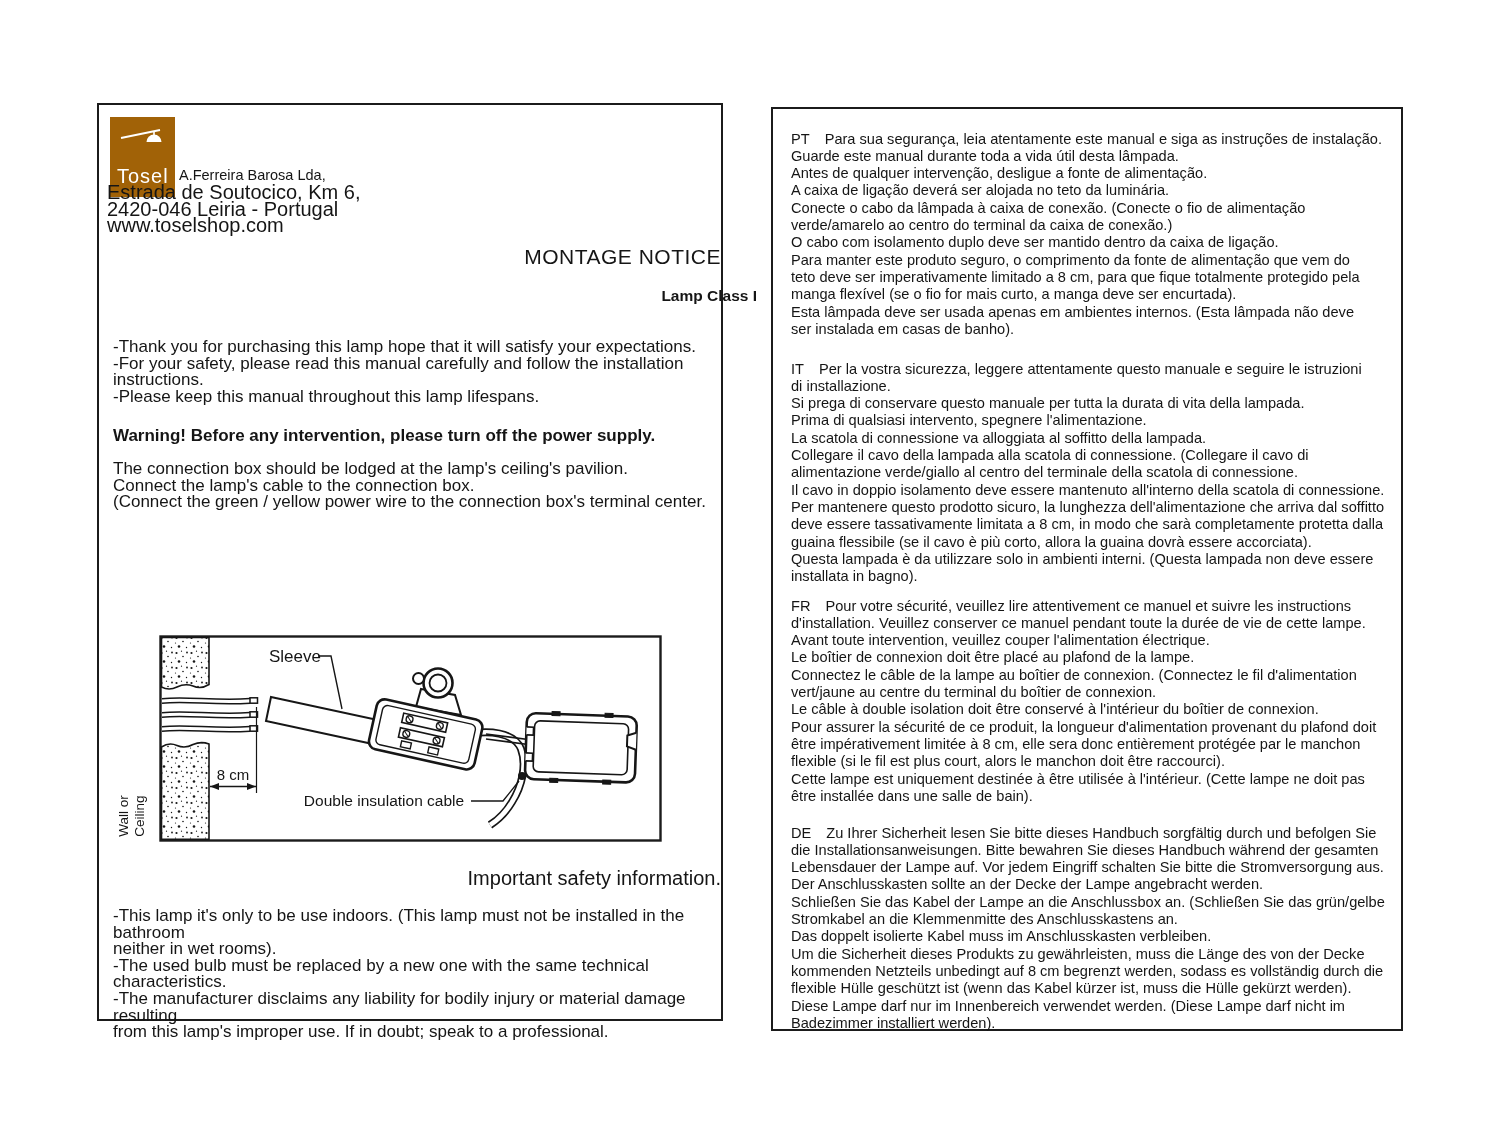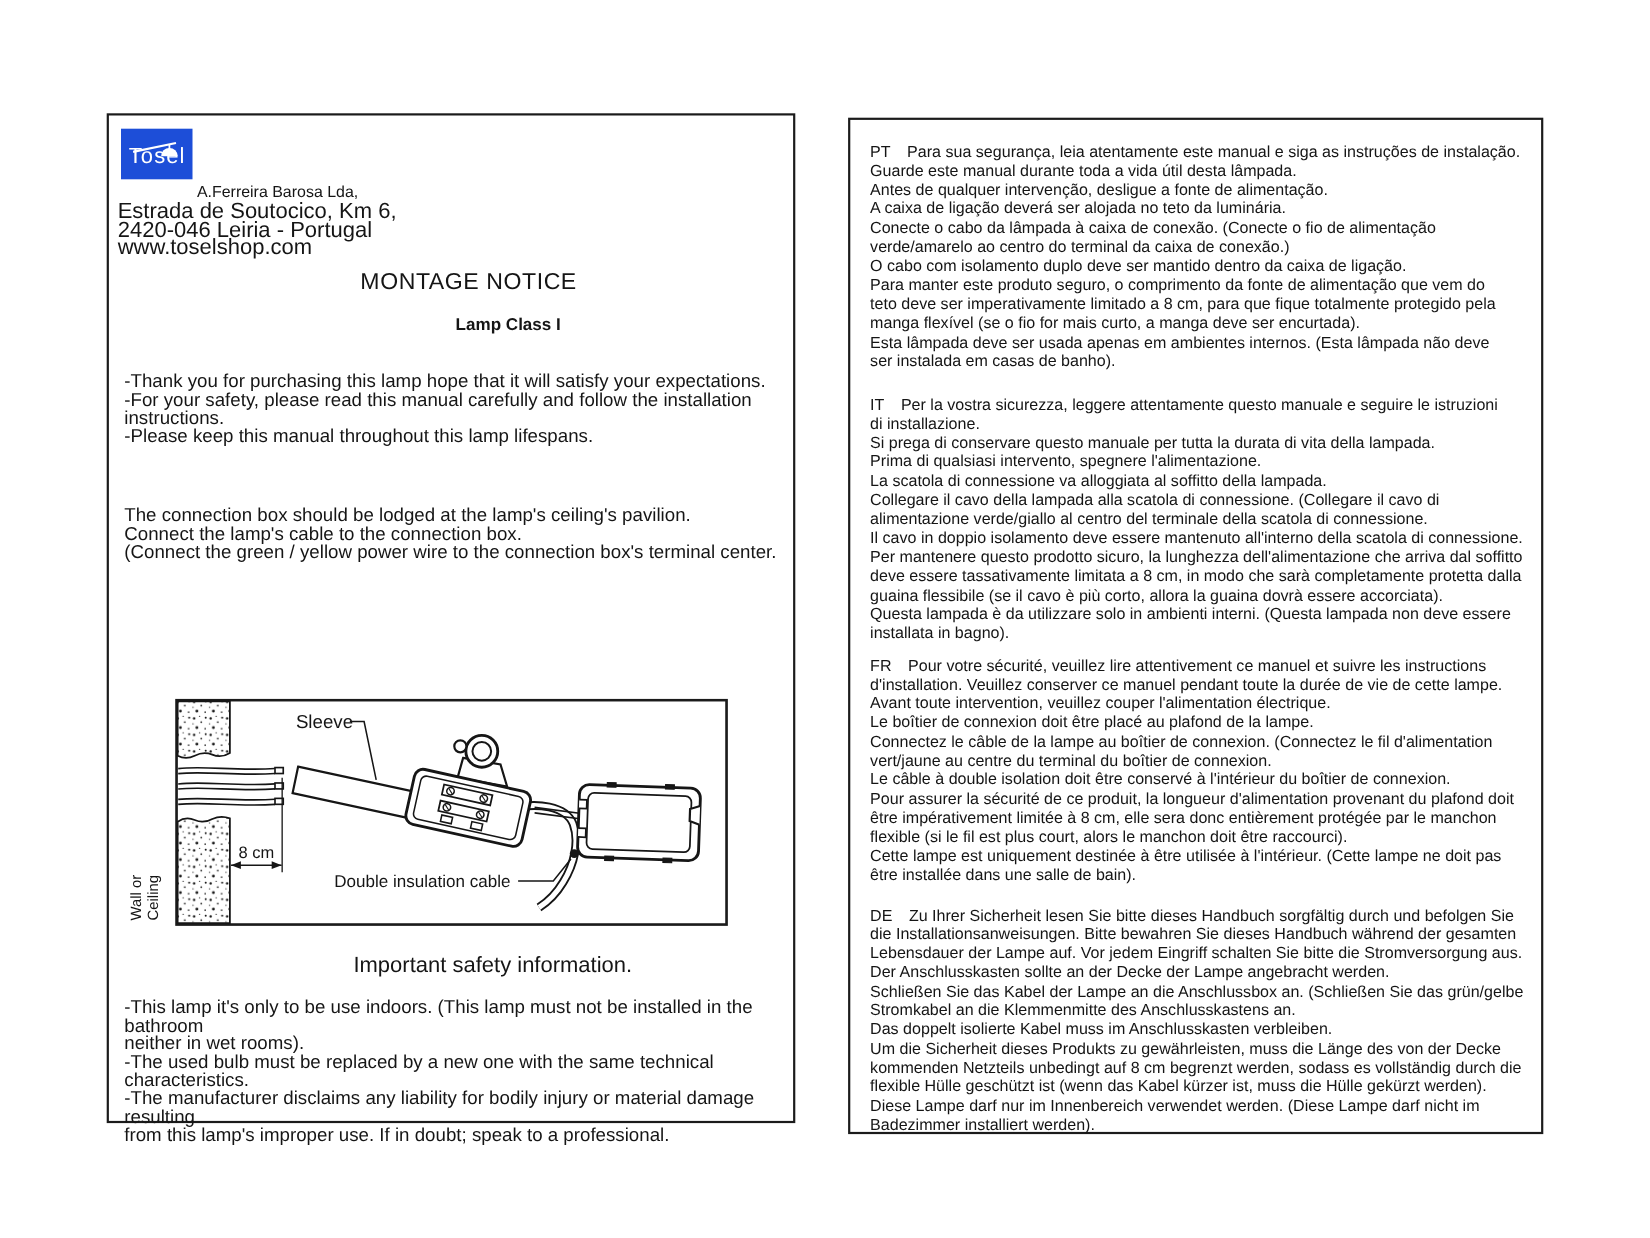--- a/index.html
+++ b/index.html
@@ -7,45 +7,45 @@
     width:1500px;height:1125px;position:relative;overflow:hidden;
     font-family:"Liberation Sans","DejaVu Sans",sans-serif;
     color:#151515;
     -webkit-font-smoothing:antialiased;
   }
   .panel{position:absolute;background:#fff;border:2px solid #1b1b1b;}
   #left-panel{left:97px;top:103px;width:622px;height:914px;}
   #right-panel{left:771px;top:107px;width:628px;height:920px;}
   .abs{position:absolute;}
   .body-text{font-size:17px;line-height:16.6px;white-space:pre-line;}
-  .centered{width:100%;text-align:center;left:16px;}
+  .centered{width:100%;text-align:right;left:0;}
   .bold{font-weight:bold;}
   
-  #logo-box{left:11px;top:12px;width:65px;height:46px;background:#1d4ed8;}
+  #logo-box{left:11px;top:12px;width:65px;height:80px;background:#a16207;}
   #logo-word{position:absolute;left:7px;bottom:9px;color:#fff;font-size:20px;letter-spacing:1px;}
   #logo-svg{position:absolute;left:0;top:0;}
   #company-name{left:80px;top:62px;font-size:14.5px;}
   #company-address{left:8px;top:79px;font-size:20px;line-height:16.5px;white-space:pre-line;}
   #doc-title{top:140px;font-size:21px;letter-spacing:0.5px;}
   #doc-subtitle{top:182px;font-size:15.5px;font-weight:bold;padding-left:36px;}
   #intro-block{left:14px;top:234px;}
   #assembly-heading{top:292px;font-size:20px;}
   #warning-power{left:14px;top:323px;}
   #connection-block{left:14px;top:356px;}
   #warning-insulation{left:14px;top:420px;}
   #sleeve-block{left:14px;top:455px;}
   #diagram-wrap{left:0;top:528px;width:622px;height:212px;}
   #diagram-svg{position:absolute;left:60px;top:2px;}
   #wall-label{
     position:absolute;left:6px;top:154px;width:54px;height:58px;
     display:flex;align-items:center;justify-content:center;
     transform:rotate(-90deg);
     font-size:13.5px;line-height:1.18;white-space:pre-line;text-align:left;
   }
-  #safety-heading{top:762px;font-size:20px;padding-left:22px;}
+  #safety-heading{top:762px;font-size:20px;}
   #safety-block{left:14px;top:803px;}
   
   .lang-section{position:absolute;left:18px;width:600px;font-size:14.6px;line-height:17.3px;}
   .lang-code{display:inline-block;margin-right:15px;vertical-align:top;}
   .lang-text{white-space:pre-line;}
   #section-pt{top:7px;}
   #section-it{top:237px;}
   #section-fr{top:474px;}
   #section-de{top:701px;}
   svg text{font-family:"Liberation Sans","DejaVu Sans",sans-serif;fill:#151515;}
@@ -68,20 +68,21 @@
 2420-046 Leiria - Portugal
 www.toselshop.com</div>
 
   <div class="abs centered" id="doc-title">MONTAGE NOTICE</div>
   <div class="abs centered" id="doc-subtitle">Lamp Class I</div>
 
   <div class="abs body-text" id="intro-block">-Thank you for purchasing this lamp hope that it will satisfy your expectations.
 -For your safety, please read this manual carefully and follow the installation instructions.
 -Please keep this manual throughout this lamp lifespans.</div>
 
+  <div class="abs body-text bold" id="warning-power">Warning! Before any intervention, please turn off the power supply.</div>
   <div class="abs body-text" id="connection-block">The connection box should be lodged at the lamp's ceiling's pavilion.
 Connect the lamp's cable to the connection box.
 (Connect the green / yellow power wire to the connection box's terminal center.</div>
 
   <div class="abs" id="diagram-wrap">
     <div id="wall-label">Wall or
 Ceiling</div>
     <svg id="diagram-svg" width="503" height="207" viewBox="0 0 503 207">
       <defs>
         <pattern id="speckle" width="15" height="15" patternUnits="userSpaceOnUse">

